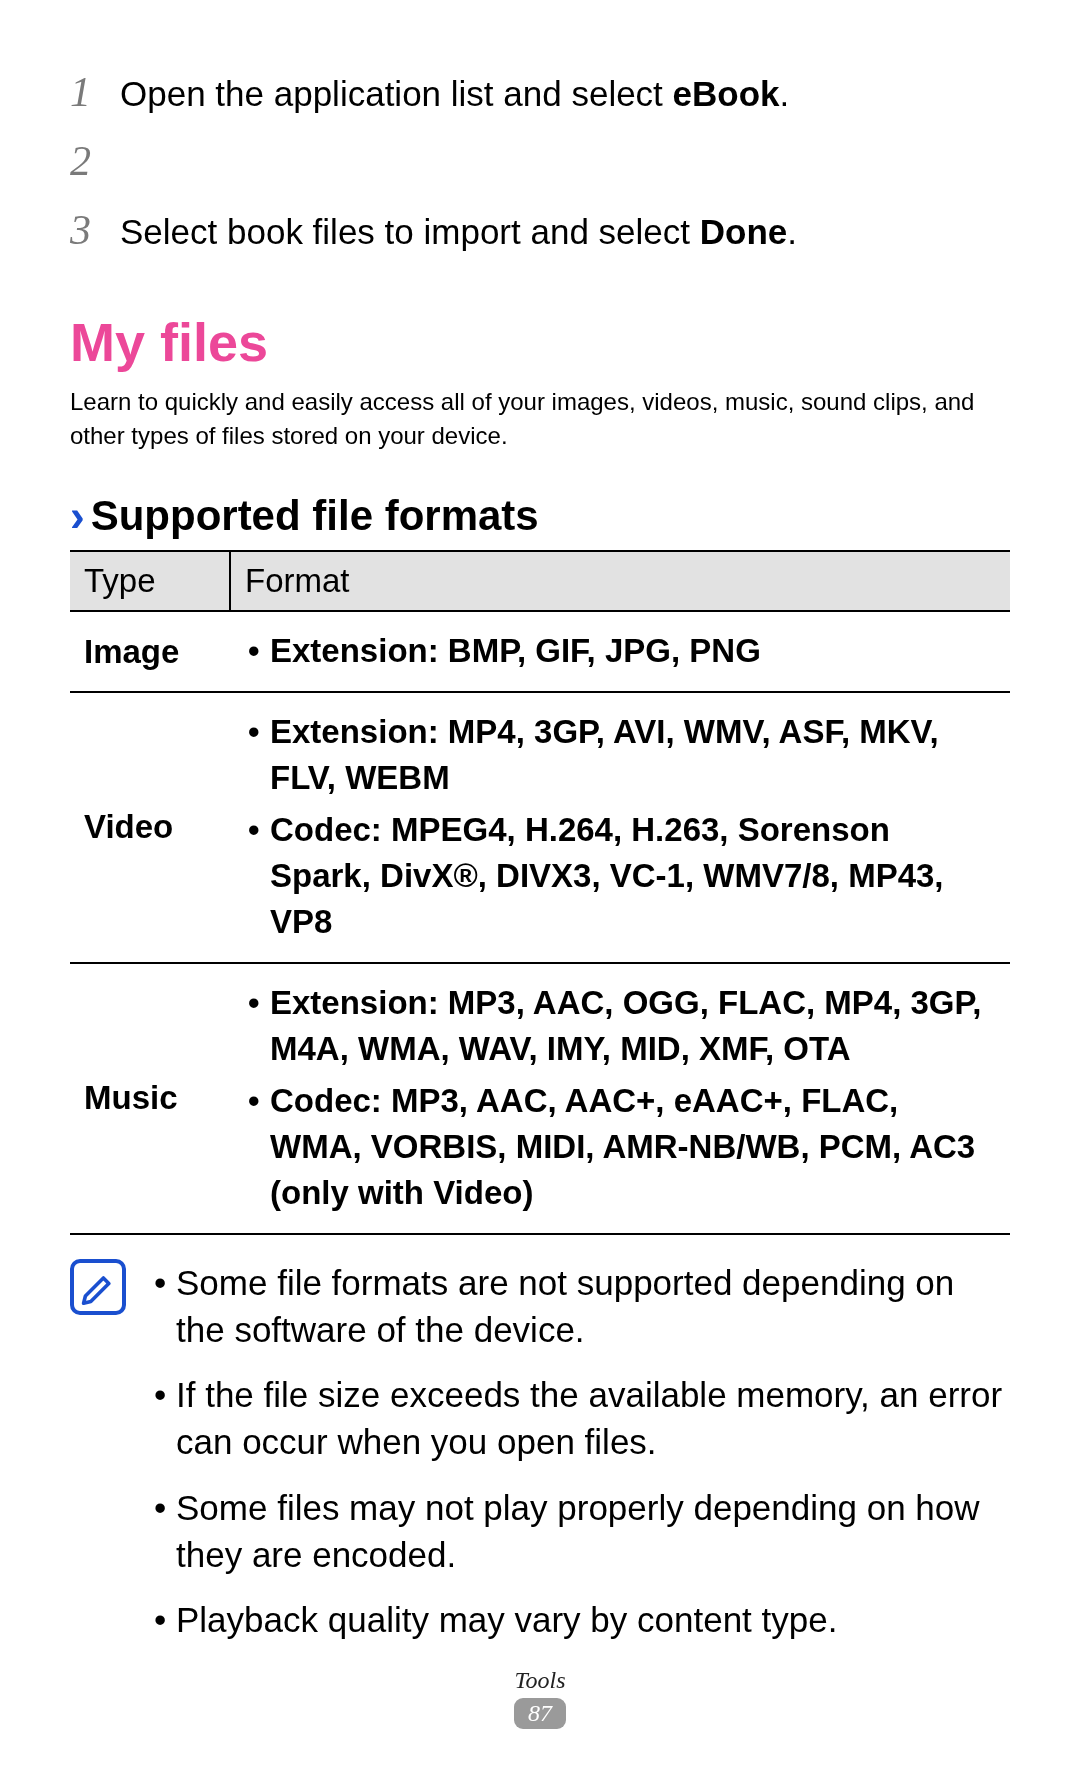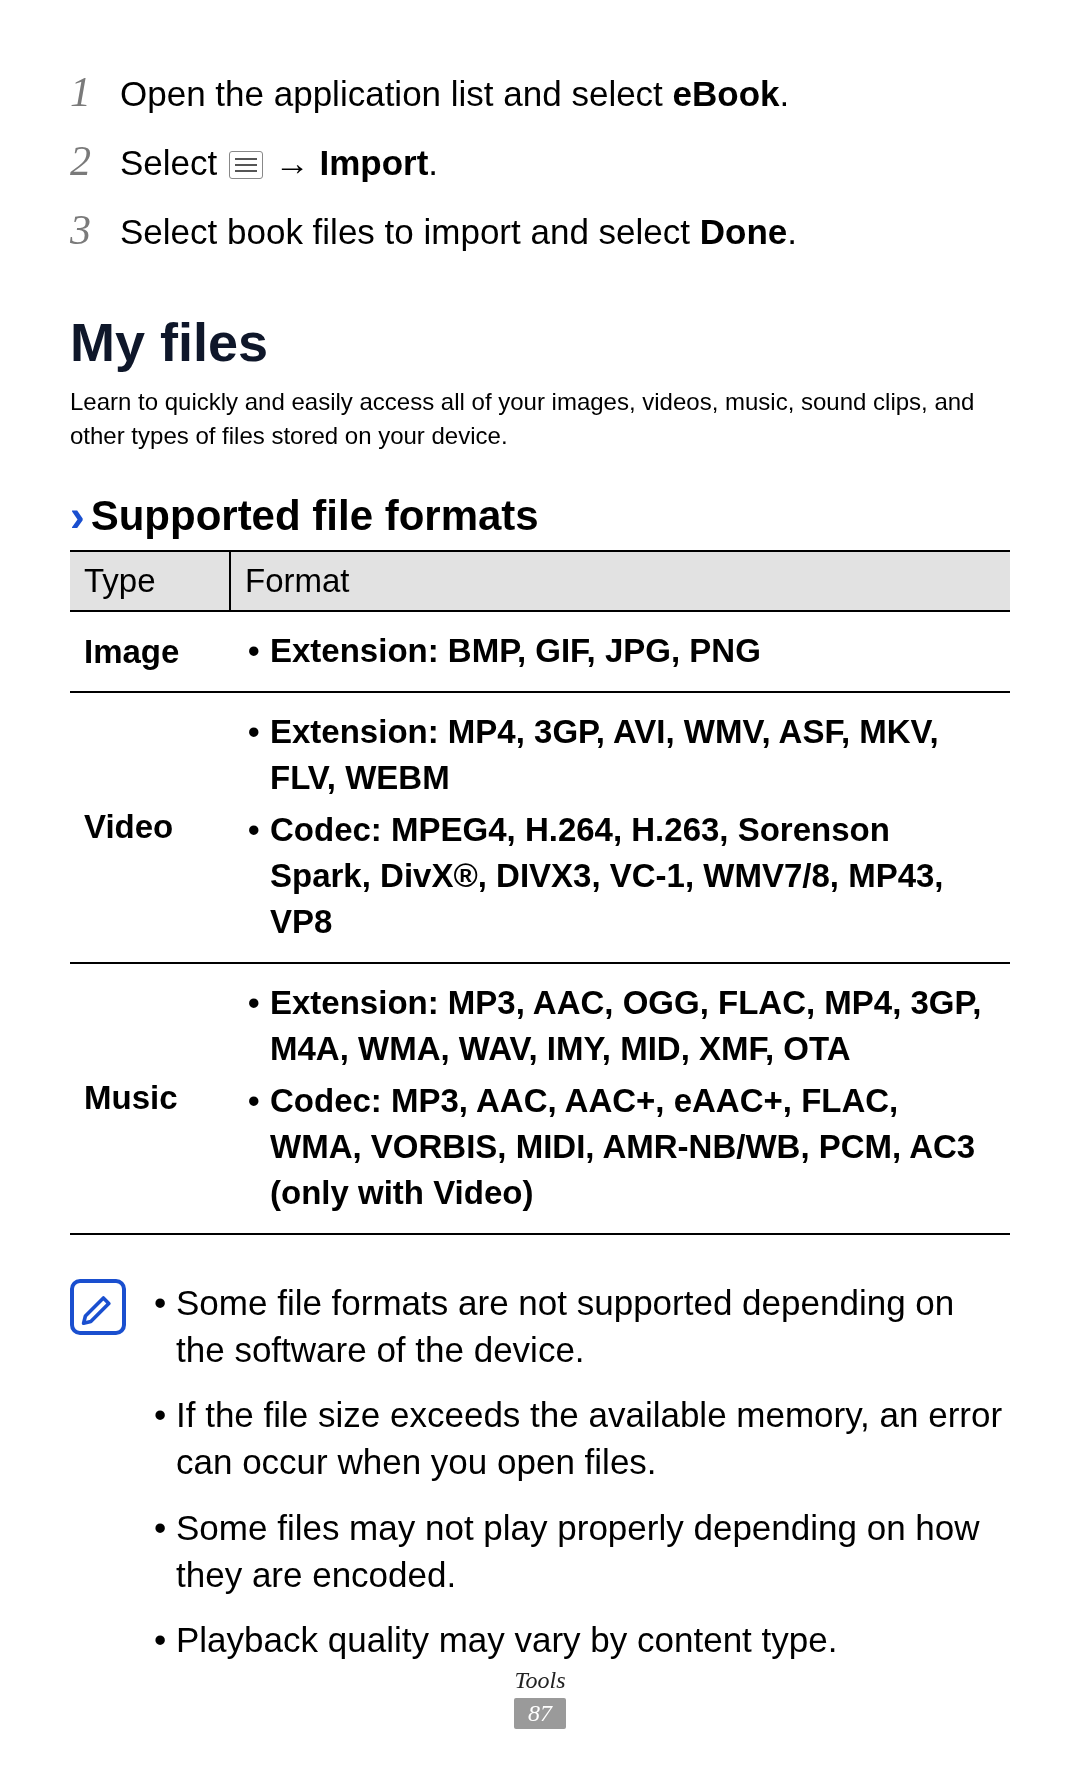--- a/index.html
+++ b/index.html
@@ -47,21 +47,21 @@
     left: 5px; right: 5px; top: 6px;
     height: 2px;
     background: #555;
     box-shadow: 0 6px 0 #555, 0 12px 0 #555;
   }
 
   
   .section-heading {
     font-size: 54px;
     font-weight: 700;
-    color: #0f172a;
+    color: #ec4899;
     margin-bottom: 12px;
   }
   .intro {
     font-size: 24px;
     line-height: 1.4;
     margin-bottom: 40px;
   }
 
   
   .sub-heading {
@@ -78,21 +78,21 @@
     font-size: 44px;
     font-weight: 700;
     line-height: 1;
   }
 
   
   table.formats {
     width: 100%;
     border-collapse: collapse;
     font-size: 33px;
-    margin-bottom: 44px;
+    margin-bottom: 24px;
   }
   table.formats th, table.formats td {
     text-align: left;
     vertical-align: middle;
     padding: 10px 14px;
     border-bottom: 2px solid #000;
     font-weight: 700;
   }
   table.formats th {
     background: #e2e2e2;
@@ -169,38 +169,35 @@
     margin-bottom: 4px;
   }
   .page-badge {
     display: inline-block;
     background: #9a9a9a;
     color: #fff;
     font-style: italic;
     font-family: "Georgia", serif;
     font-size: 24px;
     padding: 2px 14px;
-    border-radius: 2px;
+    border-radius: 9px;
   }
 </style>
 </head>
 <body>
 
 <div class="steps">
   <div class="step">
     <span class="step-num">1</span>
     <span class="step-text">
       <span>Open the application list and select </span><b>eBook</b><span>.</span>
     </span>
   </div>
   <div class="step">
     <span class="step-num">2</span>
-    <span class="step-text">
-      <span>Select </span><span class="menu-icon"></span><span> → </span><b>Import</b><span>.</span>
-    </span>
   </div>
   <div class="step">
     <span class="step-num">3</span>
     <span class="step-text">
       <span>Select book files to import and select </span><b>Done</b><span>.</span>
     </span>
   </div>
 </div>
 
 <h1 class="section-heading">My files</h1>

